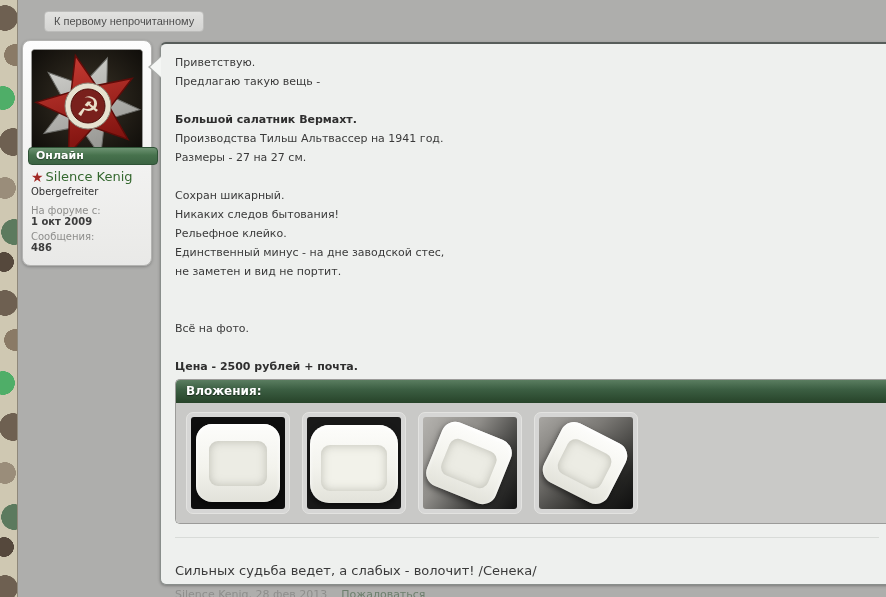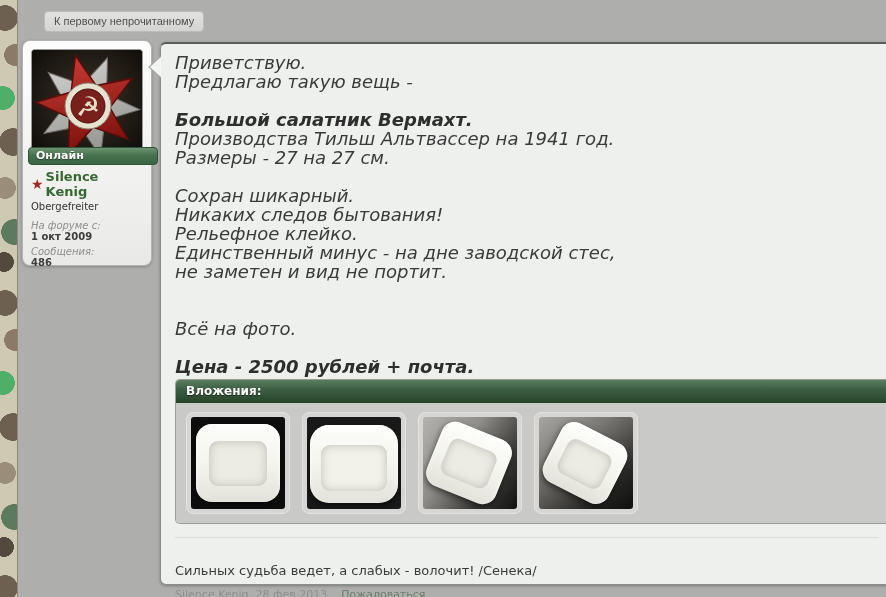--- a/index.html
+++ b/index.html
@@ -60,25 +60,25 @@
     border-radius:4px;
     color:#ffffff; font-size:11px; font-weight:bold;
     line-height:16px; padding-left:7px;
     text-shadow:0 1px 1px rgba(0,0,0,.4);
   }
   .username-row {
     margin-top:10px; display:flex; align-items:center; gap:2px;
   }
   .rank-star { color:#a12a26; font-size:14px; line-height:14px;
     text-shadow:0 0 1px #ffffff,0 0 1px #ffffff; }
-  .username { color:#35682f; font-weight:bold; font-size:13px;
+  .username { color:#35682f; font-weight:normal; font-size:13px;
     text-decoration:none; cursor:pointer; }
   .user-rank { font-size:10px; color:#333333; margin-top:2px; }
   .user-meta { margin-top:8px; }
-  .meta-label { font-size:10px; color:#8e8e8c; margin-top:4px;font-style:italic; }
+  .meta-label { font-size:10px; color:#8e8e8c; margin-top:4px; }
   .meta-value { font-size:10px; color:#3c3c3c;font-weight:bold; }
 
   
   .post-panel {
     position:absolute; left:160px; top:42px; width:736px; height:543px;
     background:#eef0ee;
     border:1px solid #898e8b;
     border-top:2px solid #575d5a;
     border-radius:6px 0 0 6px;
     box-shadow:0 1px 3px rgba(0,0,0,.3);
@@ -87,21 +87,21 @@
   .pointer-outline {
     position:absolute; left:-13px; top:12px; width:0; height:0;
     border-top:11px solid transparent; border-bottom:11px solid transparent;
     border-right:13px solid #a9aca9;
   }
   .pointer {
     position:absolute; left:-11px; top:13px; width:0; height:0;
     border-top:10px solid transparent; border-bottom:10px solid transparent;
     border-right:11px solid #f4f6f4;
   }
-  .post-body { font-size:18px; line-height:19px; color:#3a3a3a;font-style:italic; }
+  .post-body { font-size:11px; line-height:19px; color:#3a3a3a; }
   .post-line { min-height:19px; white-space:pre-wrap; }
   .post-line.bold { font-weight:bold; color:#2e2e2e; }
 
   
   .attachments {
     margin-top:3px; margin-right:-18px; width:calc(100% + 18px);
     border-radius:5px 0 0 5px; overflow:hidden;
     border:1px solid #9b9b99; border-right:none;
   }
   .attach-header {

